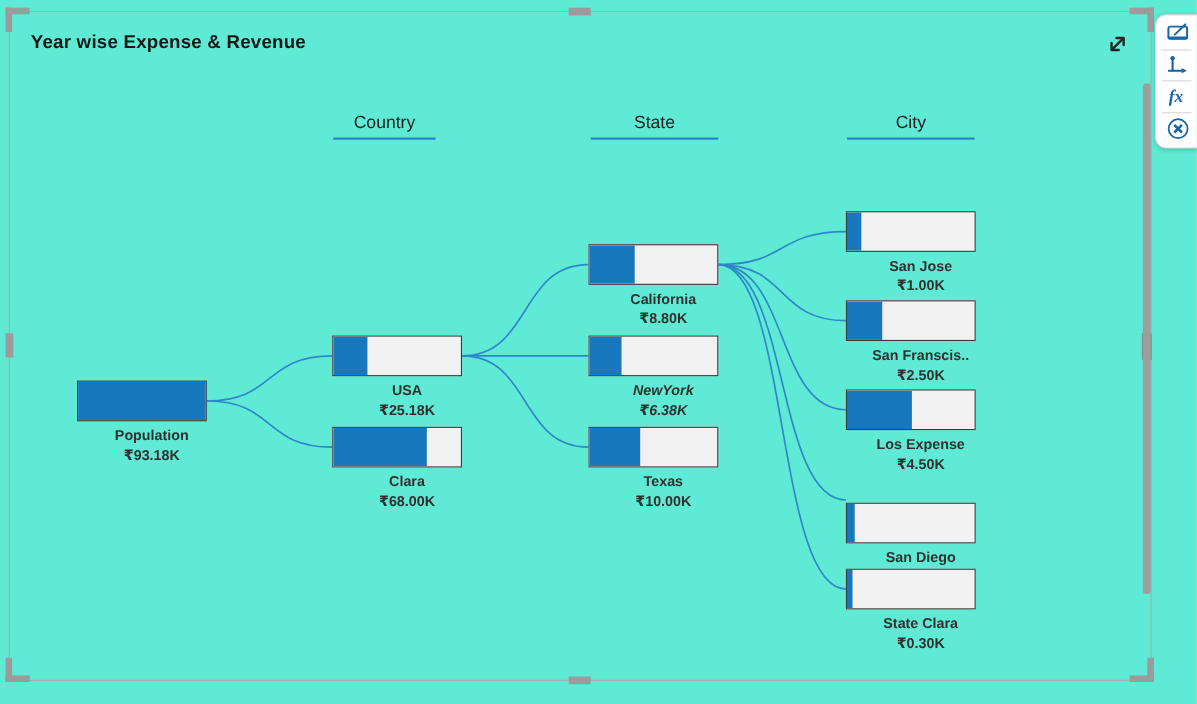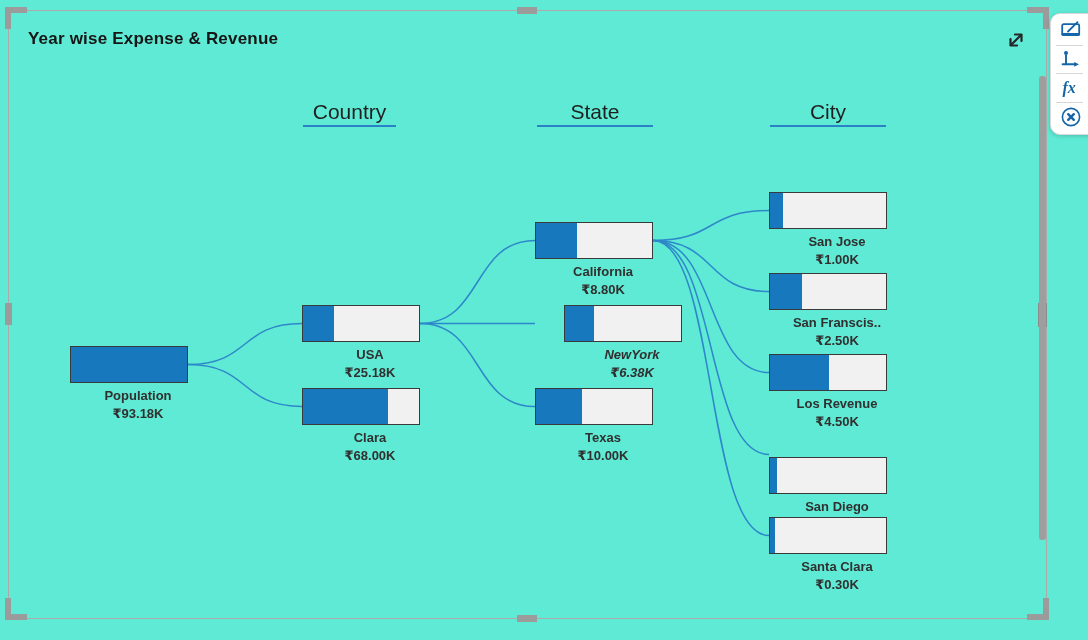--- a/index.html
+++ b/index.html
@@ -20,21 +20,21 @@
   .corner.tr{left:1027px;top:7px;border-right:6px solid #9b9b9b;border-top:6px solid #9b9b9b;}
   .corner.bl{left:5px;top:598px;border-left:6px solid #9b9b9b;border-bottom:6px solid #9b9b9b;}
   .corner.br{left:1027px;top:598px;border-right:6px solid #9b9b9b;border-bottom:6px solid #9b9b9b;}
   .scrollbar{position:absolute;left:1039px;top:76px;width:7px;height:464px;background:#9e9e9e;border-radius:3px;}
   
   .title{
     position:absolute;left:28px;top:29px;font-size:17px;font-weight:bold;
     color:#161616;letter-spacing:.2px;
   }
   .col-header{position:absolute;top:102px;text-align:center;}
-  .col-header .hlabel{font-size:21px;color:#1f1f1f;line-height:20px;}
+  .col-header .hlabel{font-size:16px;color:#1f1f1f;line-height:20px;}
   .col-header .hline{height:2px;background:#2b81c5;margin-top:3px;}
   
   .node{position:absolute;width:136px;cursor:pointer;}
   .bar{
     width:118px;height:37px;box-sizing:border-box;border:1.5px solid #3a3a3a;
     background:#f1f1f1;overflow:hidden;
   }
   .fill{height:100%;background:#1878be;}
   .node-text{
     position:absolute;top:41px;left:50%;transform:translateX(-50%);
@@ -183,21 +183,21 @@
   <div class="node" style="left:535px;top:222px;">
     <div class="bar">
         <div class="fill" style="width: 35%;"></div>
       </div>
     <div class="node-text">
       <div class="nlabel">California</div>
       <div class="nvalue">₹8.80K</div>
     </div>
   </div>
 
-  <div class="node" style="left:564px;top:305px;font-style:italic;">
+  <div class="node" style="left:535px;top:305px;font-style:italic;">
     <div class="bar">
         <div class="fill" style="width: 25%;"></div>
       </div>
     <div class="node-text">
       <div class="nlabel">NewYork</div>
       <div class="nvalue">₹6.38K</div>
     </div>
   </div>
 
   <div class="node" style="left:535px;top:388px;">
@@ -228,38 +228,38 @@
       <div class="nlabel">San Franscis..</div>
       <div class="nvalue">₹2.50K</div>
     </div>
   </div>
 
   <div class="node" style="left:769px;top:354px;">
     <div class="bar">
         <div class="fill" style="width: 51%;"></div>
       </div>
     <div class="node-text">
-      <div class="nlabel">Los Revenue</div>
+      <div class="nlabel">Los Expense</div>
       <div class="nvalue">₹4.50K</div>
     </div>
   </div>
 
   <div class="node" style="left:769px;top:457px;">
     <div class="bar">
         <div class="fill" style="width: 6%;"></div>
       </div>
     <div class="node-text">
       <div class="nlabel">San Diego</div>
       <div class="nvalue">₹0.50K</div>
     </div>
   </div>
 
   <div class="node" style="left:769px;top:517px;">
     <div class="bar">
         <div class="fill" style="width: 4%;"></div>
       </div>
     <div class="node-text">
-      <div class="nlabel">Santa Clara</div>
+      <div class="nlabel">State Clara</div>
       <div class="nvalue">₹0.30K</div>
     </div>
   </div>
 
 </div>
 
 </body></html>

